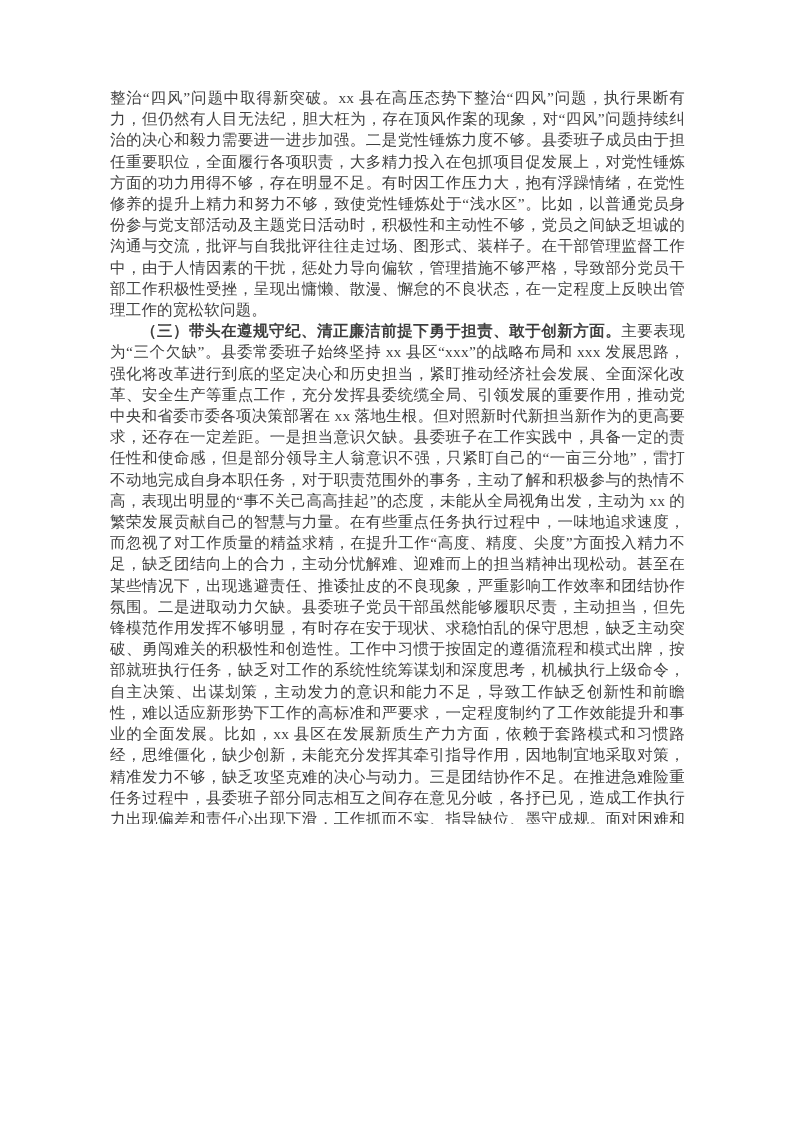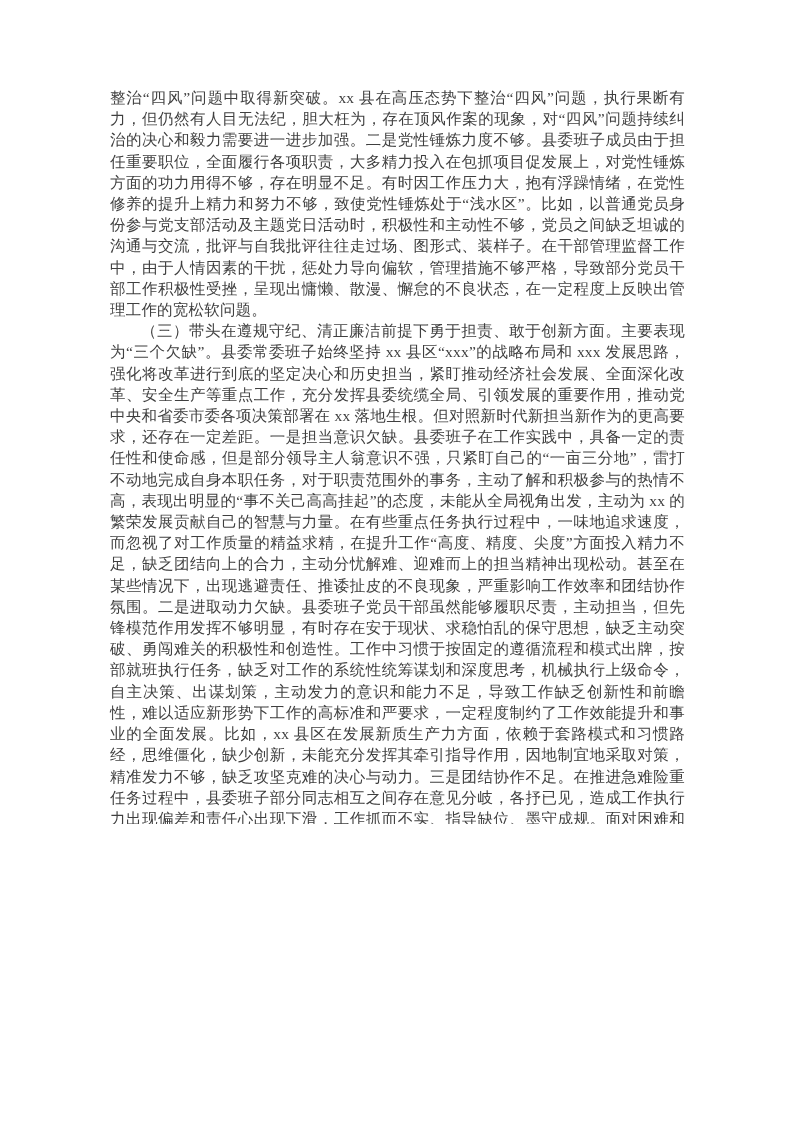--- a/index.html
+++ b/index.html
@@ -22,21 +22,21 @@
     font-size: 15.5px;
     line-height: 21.2px;
     color: #3f3f3f;
     text-align: justify;
     letter-spacing: 0.2px;
   }
   .para.indent {
     text-indent: 2em;
   }
   .lead {
-    font-weight: normal;
+    font-weight: bold;
   }
 </style>
 </head>
 <body>
 
 <div class="page">
 
   <p class="para"><span class="lead"></span><span>整治“四风”问题中取得新突破。xx 县在高压态势下整治“四风”问题，执行果断有力，但仍然有人目无法纪，胆大枉为，存在顶风作案的现象，对“四风”问题持续纠治的决心和毅力需要进一进步加强。二是党性锤炼力度不够。县委班子成员由于担任重要职位，全面履行各项职责，大多精力投入在包抓项目促发展上，对党性锤炼方面的功力用得不够，存在明显不足。有时因工作压力大，抱有浮躁情绪，在党性修养的提升上精力和努力不够，致使党性锤炼处于“浅水区”。比如，以普通党员身份参与党支部活动及主题党日活动时，积极性和主动性不够，党员之间缺乏坦诚的沟通与交流，批评与自我批评往往走过场、图形式、装样子。在干部管理监督工作中，由于人情因素的干扰，惩处力导向偏软，管理措施不够严格，导致部分党员干部工作积极性受挫，呈现出慵懒、散漫、懈怠的不良状态，在一定程度上反映出管理工作的宽松软问题。</span></p>
 
   <p class="para indent"><span class="lead">（三）带头在遵规守纪、清正廉洁前提下勇于担责、敢于创新方面。</span><span>主要表现为“三个欠缺”。县委常委班子始终坚持 xx 县区“xxx”的战略布局和 xxx 发展思路，强化将改革进行到底的坚定决心和历史担当，紧盯推动经济社会发展、全面深化改革、安全生产等重点工作，充分发挥县委统缆全局、引领发展的重要作用，推动党中央和省委市委各项决策部署在 xx 落地生根。但对照新时代新担当新作为的更高要求，还存在一定差距。一是担当意识欠缺。县委班子在工作实践中，具备一定的责任性和使命感，但是部分领导主人翁意识不强，只紧盯自己的“一亩三分地”，雷打不动地完成自身本职任务，对于职责范围外的事务，主动了解和积极参与的热情不高，表现出明显的“事不关己高高挂起”的态度，未能从全局视角出发，主动为 xx 的繁荣发展贡献自己的智慧与力量。在有些重点任务执行过程中，一味地追求速度，而忽视了对工作质量的精益求精，在提升工作“高度、精度、尖度”方面投入精力不足，缺乏团结向上的合力，主动分忧解难、迎难而上的担当精神出现松动。甚至在某些情况下，出现逃避责任、推诿扯皮的不良现象，严重影响工作效率和团结协作氛围。二是进取动力欠缺。县委班子党员干部虽然能够履职尽责，主动担当，但先锋模范作用发挥不够明显，有时存在安于现状、求稳怕乱的保守思想，缺乏主动突破、勇闯难关的积极性和创造性。工作中习惯于按固定的遵循流程和模式出牌，按部就班执行任务，缺乏对工作的系统性统筹谋划和深度思考，机械执行上级命令，自主决策、出谋划策，主动发力的意识和能力不足，导致工作缺乏创新性和前瞻性，难以适应新形势下工作的高标准和严要求，一定程度制约了工作效能提升和事业的全面发展。比如，xx 县区在发展新质生产力方面，依赖于套路模式和习惯路经，思维僵化，缺少创新，未能充分发挥其牵引指导作用，因地制宜地采取对策，精准发力不够，缺乏攻坚克难的决心与动力。三是团结协作不足。在推进急难险重任务过程中，县委班子部分同志相互之间存在意见分岐，各抒已见，造成工作执行力出现偏差和责任心出现下滑，工作抓而不实、指导缺位、墨守成规。面对困难和挑战，工作瞻前顾后、犹豫不决，缺乏大刀阔斧推进工作的魄力和决心。在实际行动中，不敢动真碰硬，对于棘手问题缺乏攻坚克难的勇气和毅力，无法有效突破困境，严重阻碍工作的进程。比如，在 xx 县城市更新与城区品质提升工作中，存在聚焦度不够、用力不足的情况，未能有效督促相关部门形成高效协同作战能力，各部门之间缺乏紧密配合，工作衔接不畅，导致城市更新进程缓慢，城区品质提升效果不明显。</span></p>

